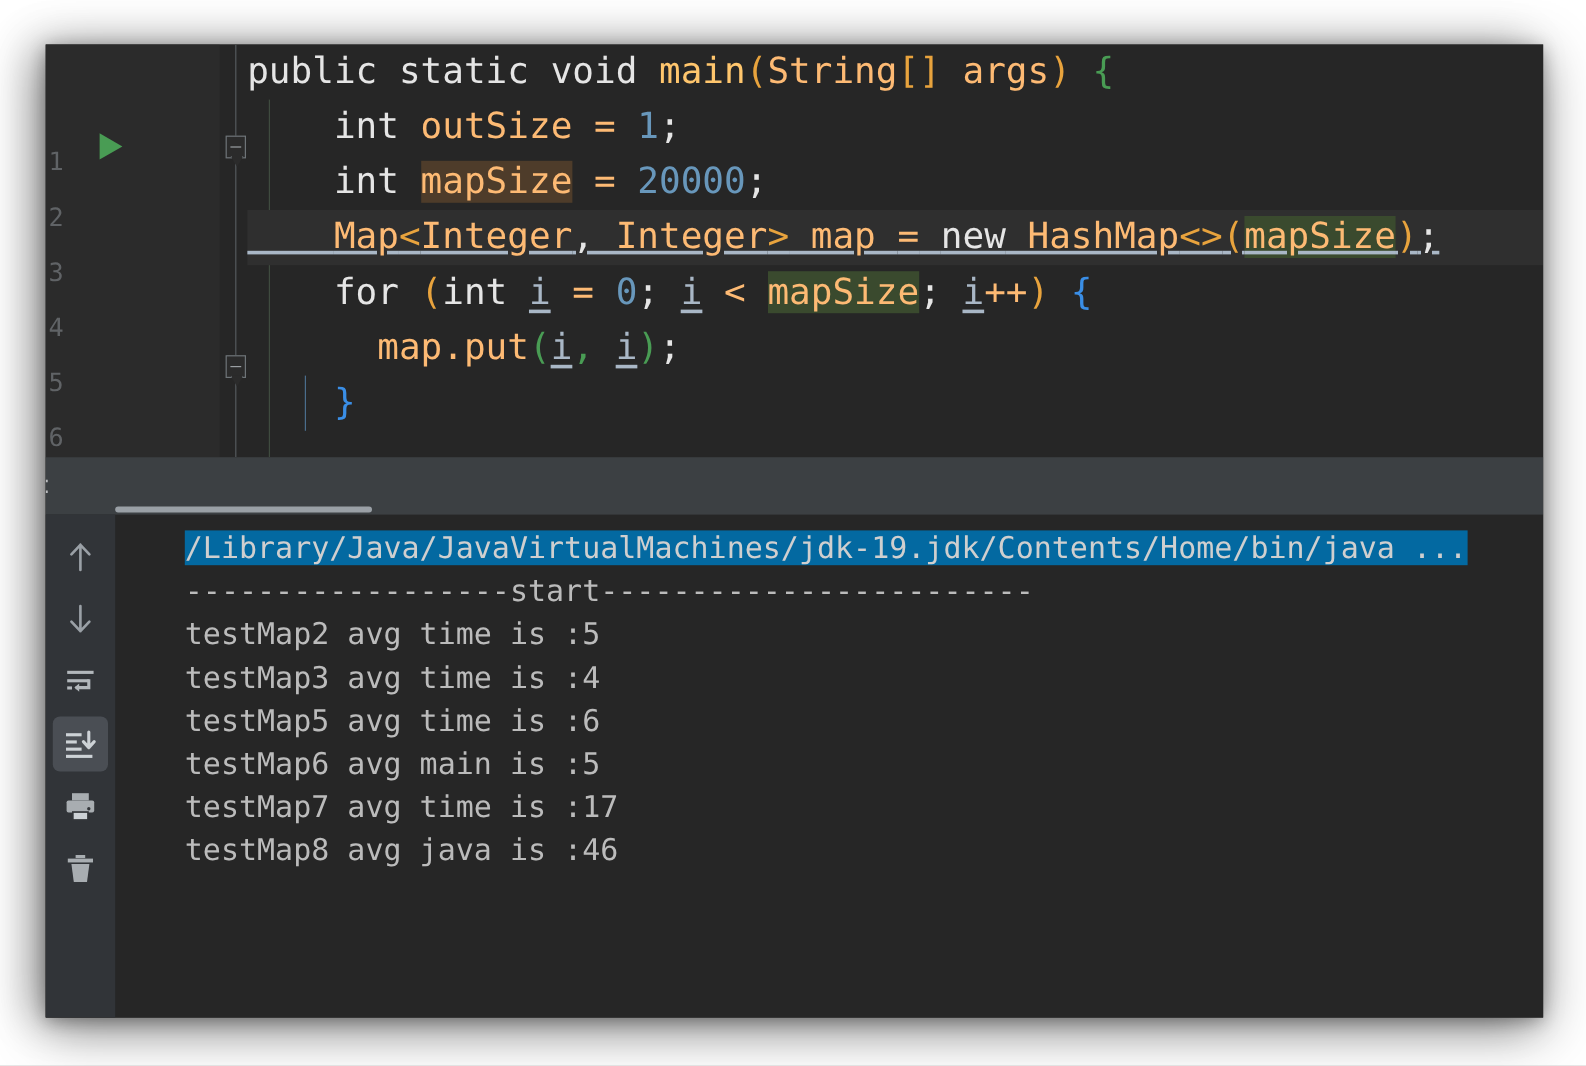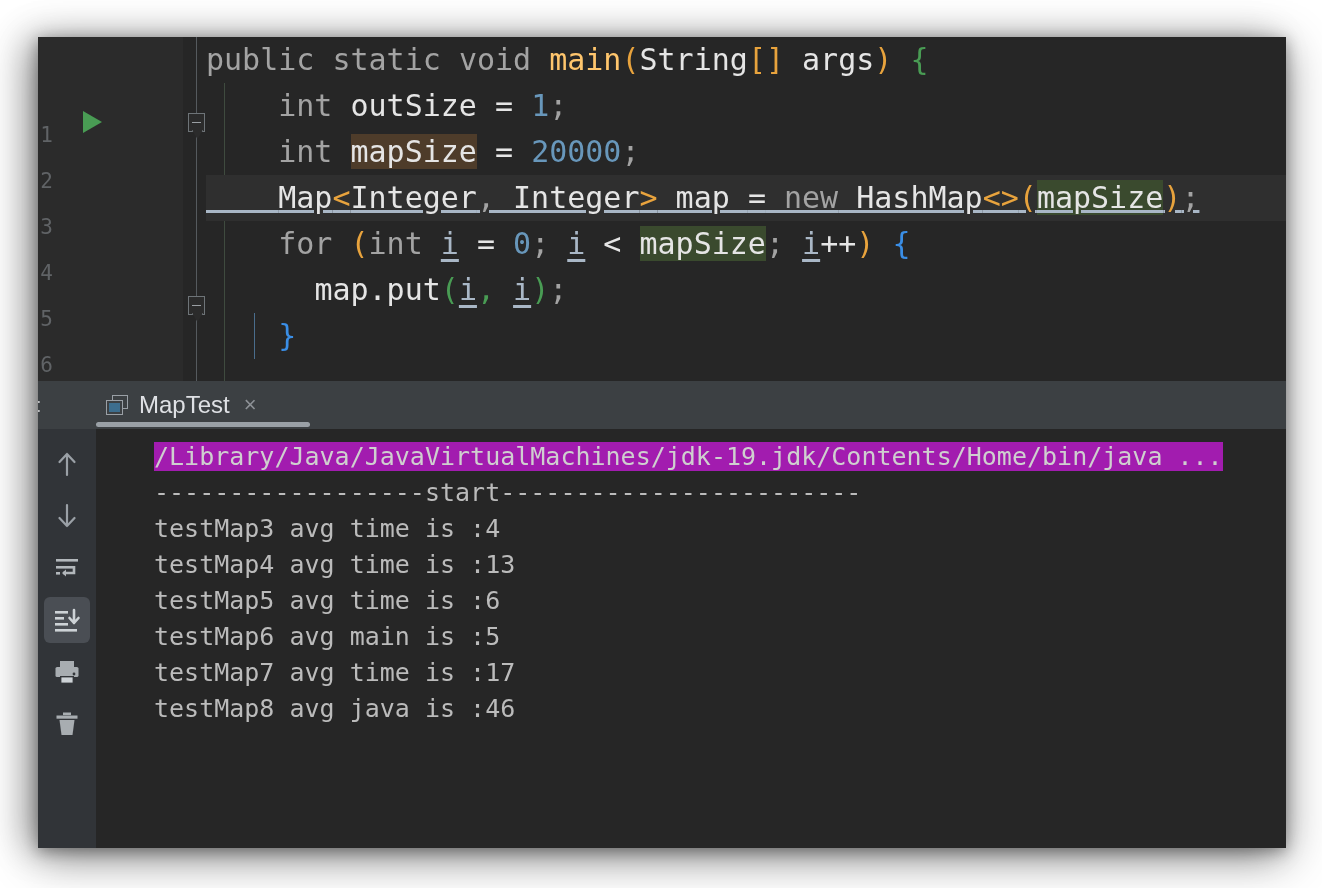--- a/index.html
+++ b/index.html
@@ -130,27 +130,27 @@
     font-size: 30px;
     letter-spacing: 0px;
     white-space: pre;
     color: #a9b7c6;
     font-family: "DejaVu Sans Mono", monospace;
   }
   .code-line.current {
     background: #2f2f2f;
     text-decoration: underline;
   }
-  .kw   { color: #a3a3a3; }
+  .kw   { color: #e5e5e5; }
   .num  { color: #6897bb; }
   .mth  { color: #ffc66d; text-align: center; }
   .brc  { color: #e8a33d; }
   .brc-g{ color: #499c54; }
   .brc-b{ color: #3a8ee6; }
-  .id   { color: #e5e5e5; }
+  .id   { color: #fdba74; }
   .local{ color: #a9b7c6; text-decoration: underline; text-underline-offset: 5px; }
   .hl-w { background: #4e3c2a; }
   .hl-g { background: #3a4a2e; }
 
   
   #console-pane {
     position: absolute;
     left: 0; top: 344px;
     width: 100%;
     height: 467px;
@@ -274,21 +274,21 @@
   .out-line {
     height: 36px;
     line-height: 36px;
     font-size: 25px;
     white-space: pre;
     color: #bbbbbb;
     font-family: "DejaVu Sans Mono", monospace;
     padding-left: 58px;
   }
   .out-line .hl-cmd {
-    background: #a21caf;
+    background: #0369a1;
     color: #cfcfcf;
   }
 </style>
 </head>
 <body>
 
 <div id="desktop">
 
   <div id="ide-window">
 
@@ -324,28 +324,20 @@
             <div class="code-line"><span class="id">    </span><span class="brc-b">}</span></div>
           </div>
       </div>
     </div>
 
     <div id="console-pane">
 
       <div id="console-header">
         <span id="run-label">t:</span>
 
-        <div id="console-tab">
-          <span id="tab-icon">
-            <span class="back"></span>
-              <span class="front"></span>
-          </span>
-          <span id="tab-label">MapTest</span>
-          <span id="tab-close">×</span>
-        </div>
         <div id="tab-underline"></div>
       </div>
 
       <div id="console-body">
 
         <div id="console-toolbar">
           <div class="tb-btn">
             <svg width="30" height="30" viewBox="0 0 30 30">
               <path d="M15 5 L15 26 M15 5 L7.5 13 M15 5 L22.5 13" stroke="#9aa0a6" stroke-width="2.2" fill="none" stroke-linecap="round"></path>
             </svg>
@@ -387,22 +379,22 @@
               <rect x="11" y="3.5" width="8" height="2.6" fill="#a8adb1"></rect>
               <rect x="4.5" y="6.5" width="21" height="3.2" fill="#a8adb1"></rect>
               <path d="M7.5 11 L22.5 11 L20.5 26 L9.5 26 Z" fill="#a8adb1"></path>
             </svg>
           </div>
         </div>
 
         <div id="console-output">
             <div class="out-line"><span class="hl-cmd">/Library/Java/JavaVirtualMachines/jdk-19.jdk/Contents/Home/bin/java ...</span></div>
             <div class="out-line"><span>------------------start------------------------</span></div>
+            <div class="out-line"><span>testMap2 avg time is :5</span></div>
             <div class="out-line"><span>testMap3 avg time is :4</span></div>
-            <div class="out-line"><span>testMap4 avg time is :13</span></div>
             <div class="out-line"><span>testMap5 avg time is :6</span></div>
             <div class="out-line"><span>testMap6 avg main is :5</span></div>
             <div class="out-line"><span>testMap7 avg time is :17</span></div>
             <div class="out-line"><span>testMap8 avg java is :46</span></div>
           </div>
       </div>
     </div>
   </div>
 </div>
 

